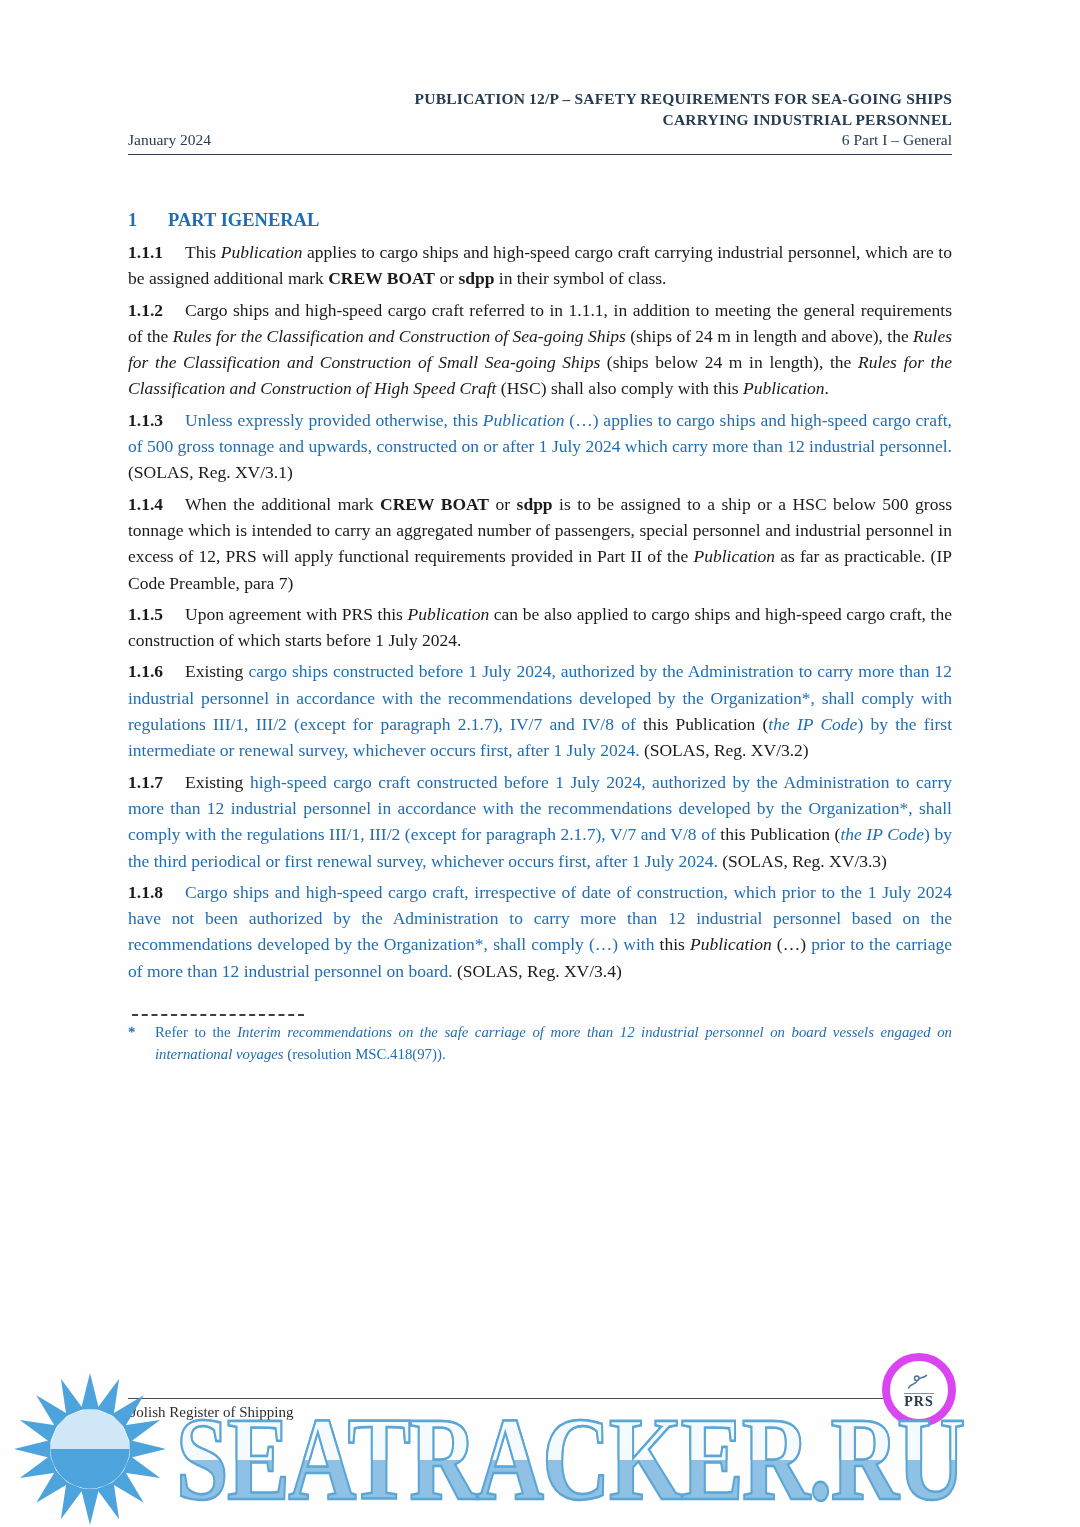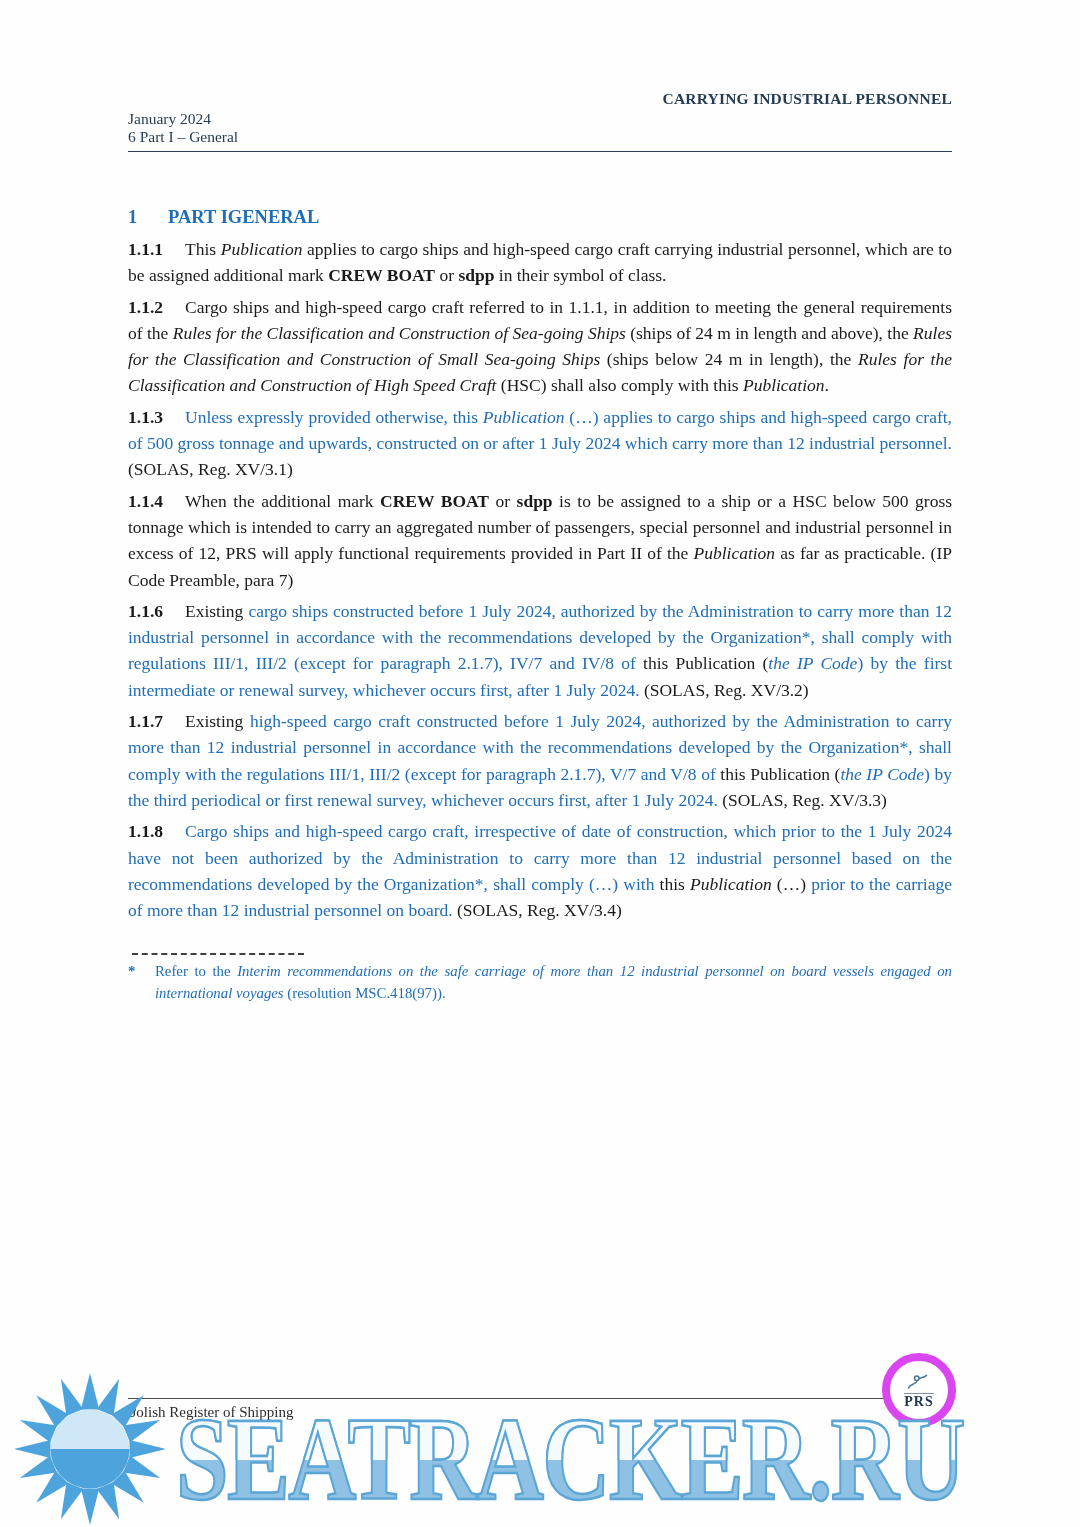--- a/index.html
+++ b/index.html
@@ -11,21 +11,21 @@
     font-family:"Liberation Serif","DejaVu Serif",serif;
     color:#1b1b1b;
     overflow:hidden;
     --accent:#1F6DB5;
     --headernavy:#253c52;
   }
   .content { position:absolute; left:128px; right:128px; top:88px; }
 
   
   .header-title { text-align:right; font-weight:bold; color:var(--headernavy); font-size:15.5px; line-height:21px; letter-spacing:.2px; }
-  .header-row { display:flex; justify-content:space-between; color:var(--headernavy); font-size:15.5px; margin-top:1px;flex-direction:column; }
+  .header-row { display:flex; justify-content:space-between; color:var(--headernavy); font-size:15.5px; margin-top:1px; }
   .header-rule { border:none; border-top:1.6px solid #2c3e50; margin:5px 0 0 0; }
 
   
   .doc-body { margin-top:52px; }
   .part-heading { display:flex; color:var(--accent); font-weight:bold; font-size:18.5px; line-height:27px; }
   .ph-num { width:40px; }
   .ph-col { display:flex; flex-direction:row; }
   .sec-heading { display:flex; font-weight:bold; font-size:18px; margin-top:36px; }
   .sh-num { width:52px; }
   .para { margin-top:5px; font-size:17.5px; line-height:26.3px; text-align:justify; }
@@ -66,40 +66,42 @@
   .wm-top { position:absolute; left:0; top:0; color:#f4fafd; -webkit-text-stroke:2.5px #5ca6d6; clip-path:inset(0 0 50% 0); }
 </style>
 </head>
 <body>
 
 <div class="page">
 
   <div class="content">
 
     <div>
+      <div class="header-title">PUBLICATION 12/P – SAFETY REQUIREMENTS FOR SEA-GOING SHIPS</div>
       <div class="header-title">CARRYING INDUSTRIAL PERSONNEL</div>
       <div class="header-row">
         <span>January 2024</span>
         <span>6 Part I – General</span>
       </div>
       <hr class="header-rule">
     </div>
 
     <div class="doc-body">
         <div class="part-heading">
           <span class="ph-num">1</span>
           <span class="ph-col">
             <span>PART I</span>
             <span>GENERAL</span>
           </span>
         </div>
         <div class="para"><span class="p-num">1.1.1</span><span>This </span><span class="i">Publication</span><span> applies to cargo ships and high-speed cargo craft carrying industrial personnel, which are to be assigned additional mark </span><span class="b">CREW BOAT</span><span> or </span><span class="b">sdpp</span><span> in their symbol of class.</span></div>
         <div class="para"><span class="p-num">1.1.2</span><span>Cargo ships and high-speed cargo craft referred to in 1.1.1, in addition to meeting the general requirements of the </span><span class="i">Rules for the Classification and Construction of Sea-going Ships</span><span> (ships of 24 m in length and above), the </span><span class="i">Rules for the Classification and Construction of Small Sea-going Ships</span><span> (ships below 24 m in length), the </span><span class="i">Rules for the Classification and Construction of High Speed Craft</span><span> (HSC) shall also comply with this </span><span class="i">Publication</span><span>.</span></div>
         <div class="para"><span class="p-num">1.1.3</span><span class="accent">Unless expressly provided otherwise, this </span><span class="i accent">Publication</span><span class="accent"> (…) applies to cargo ships and high-speed cargo craft, of 500 gross tonnage and upwards, constructed on or after 1 July 2024 which carry more than 12 industrial personnel. </span><span>(SOLAS, Reg. XV/3.1)</span></div>
         <div class="para"><span class="p-num">1.1.4</span><span>When the additional mark </span><span class="b">CREW BOAT</span><span> or </span><span class="b">sdpp</span><span> is to be assigned to a ship or a HSC below 500 gross tonnage which is intended to carry an aggregated number of passengers, special personnel and industrial personnel in excess of 12, PRS will apply functional requirements provided in Part II of the </span><span class="i">Publication</span><span> as far as practicable. (IP Code Preamble, para 7)</span></div>
+        <div class="para"><span class="p-num">1.1.5</span><span>Upon agreement with PRS this </span><span class="i">Publication</span><span> can be also applied to cargo ships and high-speed cargo craft, the construction of which starts before 1 July 2024.</span></div>
         <div class="para"><span class="p-num">1.1.6</span><span>Existing </span><span class="accent">cargo ships constructed before 1 July 2024, authorized by the Administration to carry more than 12 industrial personnel in accordance with the recommendations developed by the Organization*, shall comply with regulations III/1, III/2 (except for paragraph 2.1.7), IV/7 and IV/8 of </span><span>this Publication (</span><span class="i accent">the IP Code</span><span class="accent">) by the first intermediate or renewal survey, whichever occurs first, after 1 July 2024. </span><span>(SOLAS, Reg. XV/3.2)</span></div>
         <div class="para"><span class="p-num">1.1.7</span><span>Existing </span><span class="accent">high-speed cargo craft constructed before 1 July 2024, authorized by the Administration to carry more than 12 industrial personnel in accordance with the recommendations developed by the Organization*, shall comply with the regulations III/1, III/2 (except for paragraph 2.1.7), V/7 and V/8 of </span><span>this Publication (</span><span class="i accent">the IP Code</span><span class="accent">) by the third periodical or first renewal survey, whichever occurs first, after 1 July 2024. </span><span>(SOLAS, Reg. XV/3.3)</span></div>
         <div class="para"><span class="p-num">1.1.8</span><span class="accent">Cargo ships and high-speed cargo craft, irrespective of date of construction, which prior to the 1 July 2024 have not been authorized by the Administration to carry more than 12 industrial personnel based on the recommendations developed by the Organization*, shall comply (…) with </span><span>this </span><span class="i">Publication</span><span> (…) </span><span class="accent">prior to the carriage of more than 12 industrial personnel on board. </span><span>(SOLAS, Reg. XV/3.4)</span></div>
         <hr class="fn-sep">
         <div class="footnote">
           <span class="fn-marker accent">*</span>
           <span class="fn-text"><span class="accent">Refer to the </span><span class="i accent">Interim recommendations on the safe carriage of more than 12 industrial personnel on board vessels engaged on international voyages</span><span class="accent"> (resolution MSC.418(97)).</span></span>
         </div>
       </div>
 

